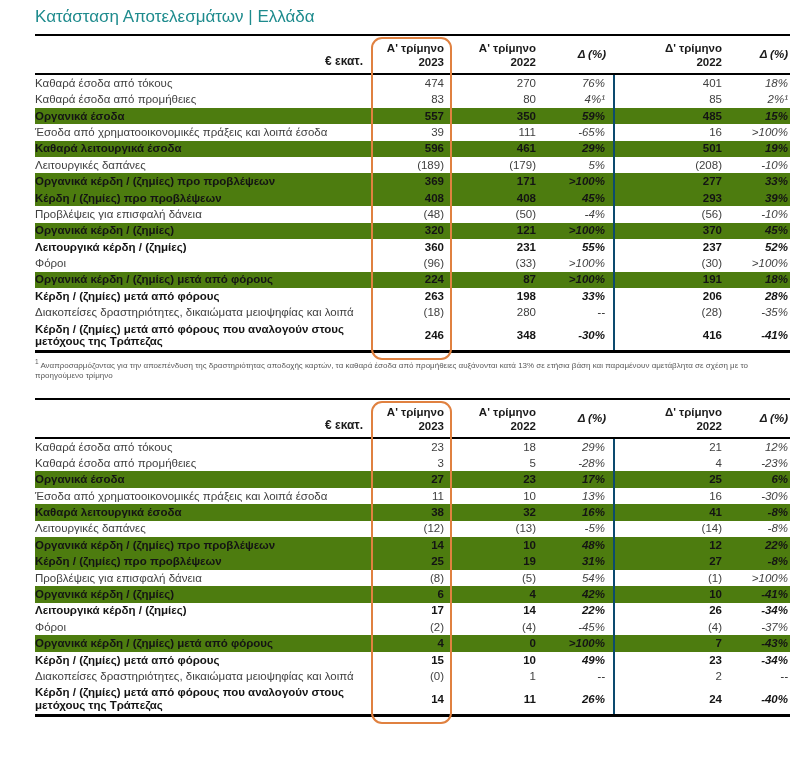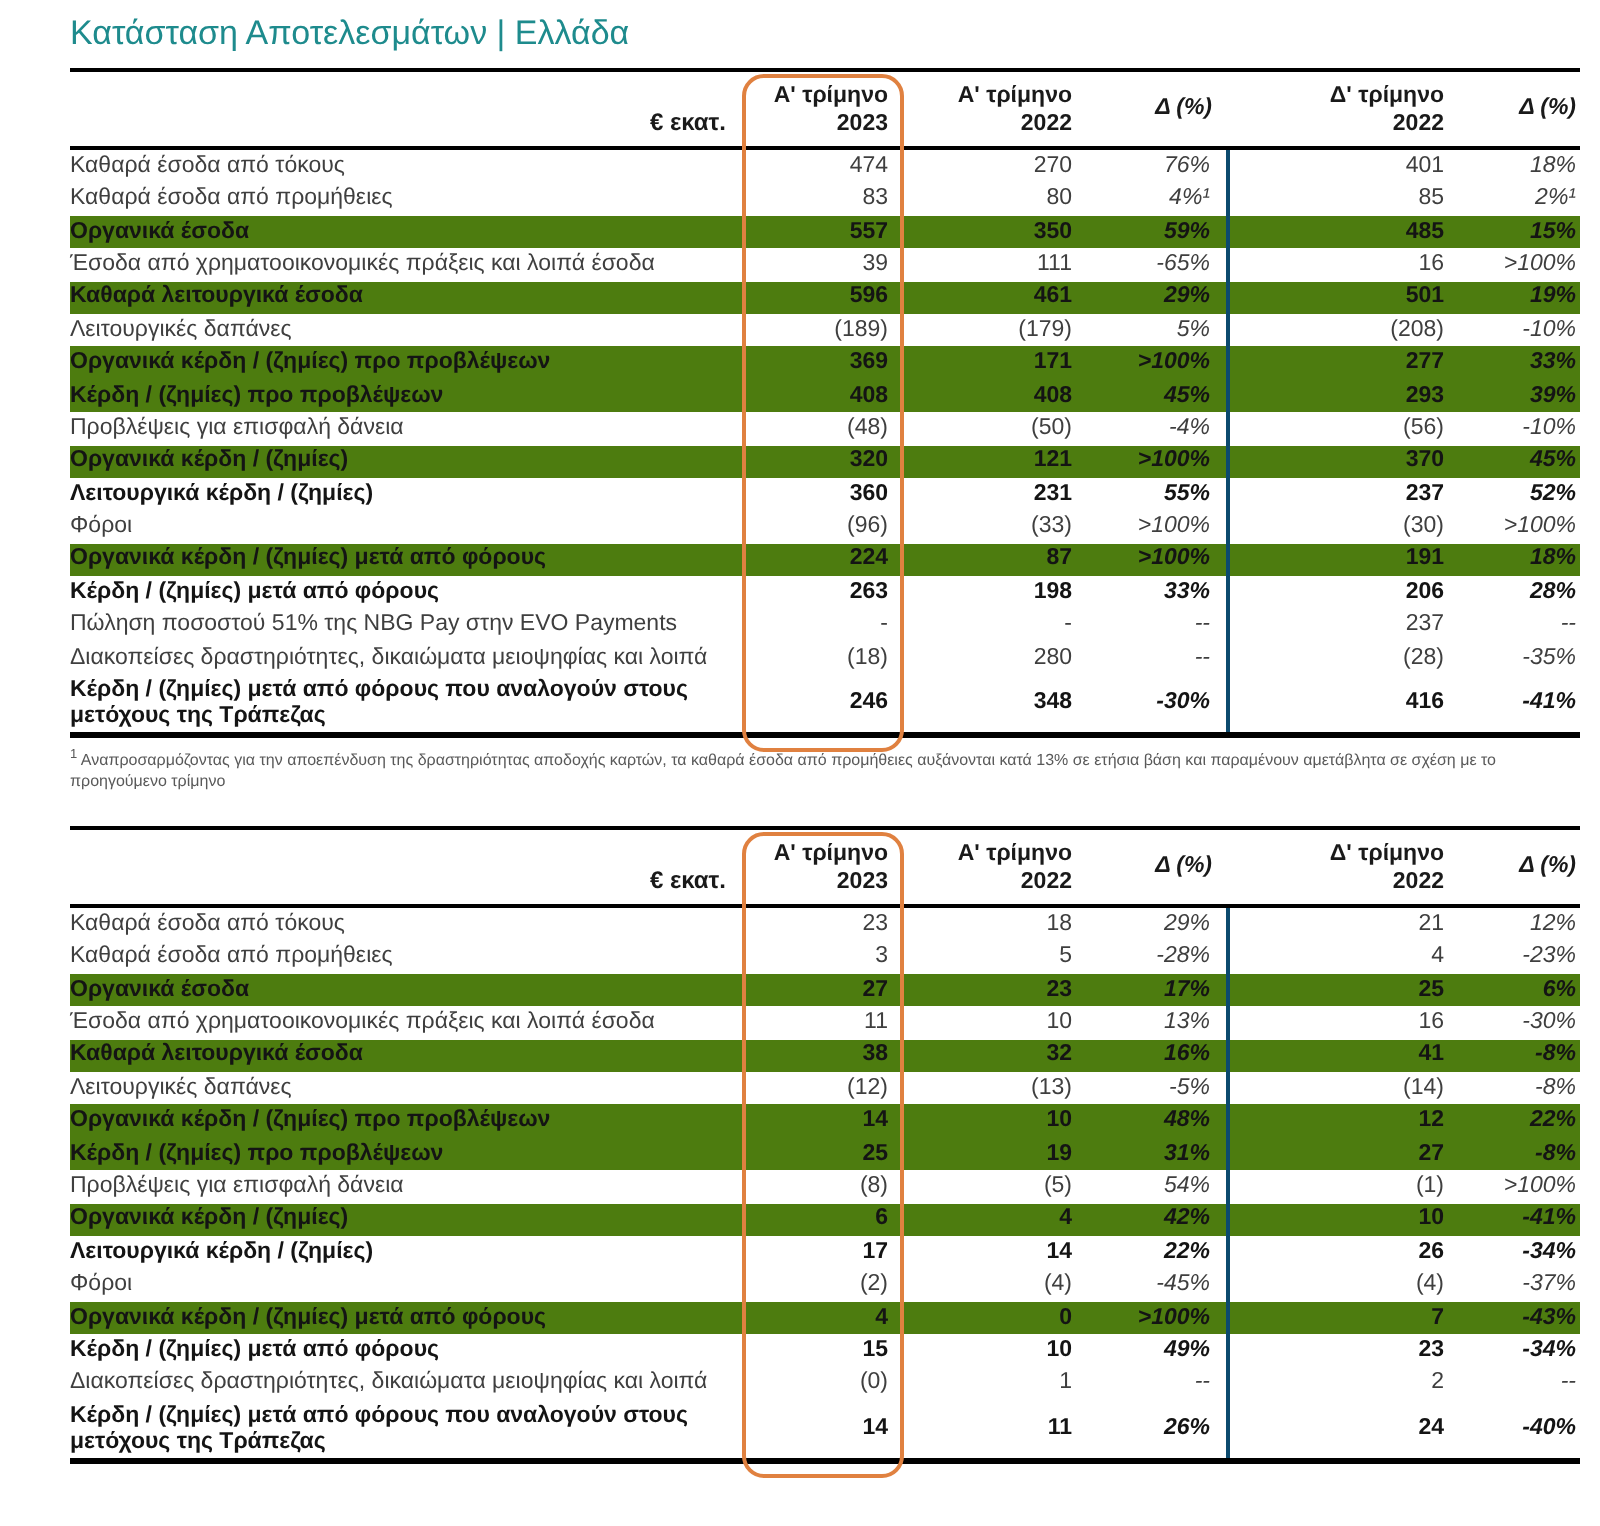--- a/index.html
+++ b/index.html
@@ -181,28 +181,20 @@
             </tr>
             <tr class="bold">
               <td class="lbl">Κέρδη / (ζημίες) μετά από φόρους</td>
               <td class="num c1">263</td>
               <td class="num c2">198</td>
               <td class="num c3">33%</td>
               <td class="num c4">206</td>
               <td class="num c5">28%</td>
             </tr>
             <tr>
-              <td class="lbl">Πώληση ποσοστού 51% της NBG Pay στην EVO Payments</td>
-              <td class="num c1">-</td>
-              <td class="num c2">-</td>
-              <td class="num c3">--</td>
-              <td class="num c4">237</td>
-              <td class="num c5">--</td>
-            </tr>
-            <tr>
               <td class="lbl">Διακοπείσες δραστηριότητες, δικαιώματα μειοψηφίας και λοιπά</td>
               <td class="num c1">(18)</td>
               <td class="num c2">280</td>
               <td class="num c3">--</td>
               <td class="num c4">(28)</td>
               <td class="num c5">-35%</td>
             </tr>
             <tr class="bold">
               <td class="lbl">Κέρδη / (ζημίες) μετά από φόρους που αναλογούν στους μετόχους της Τράπεζας</td>
               <td class="num c1">246</td>

